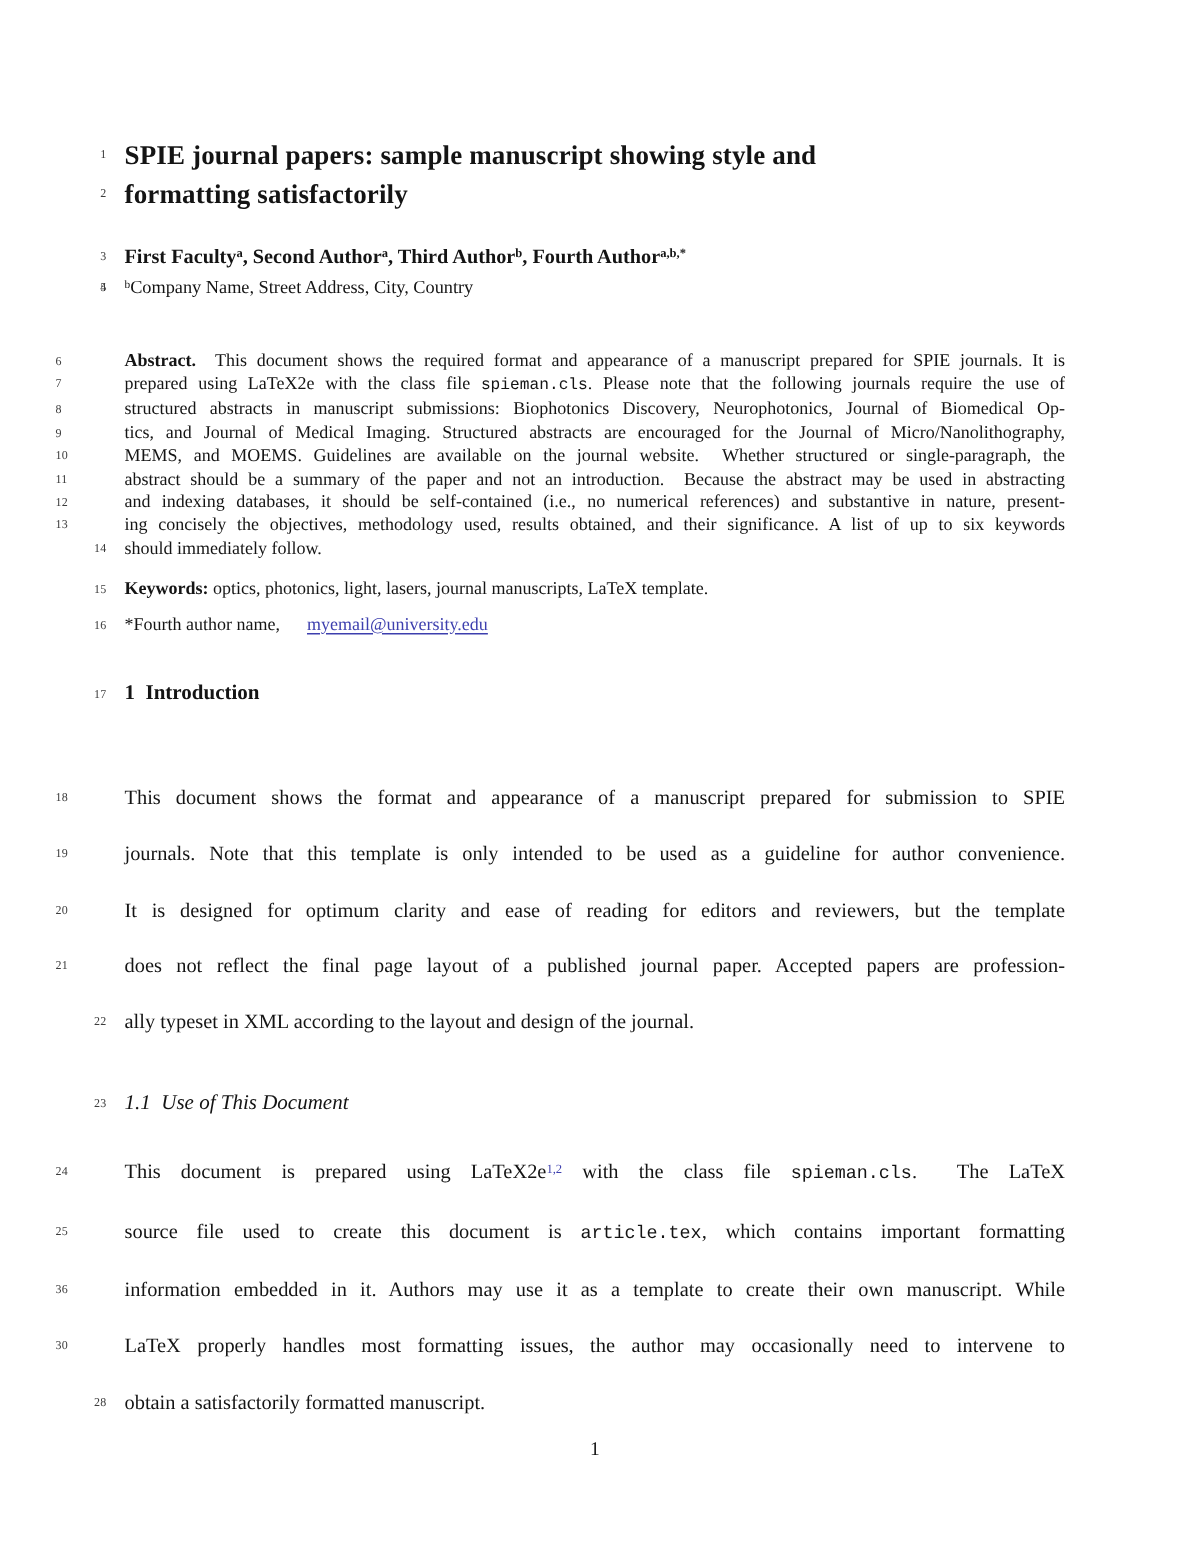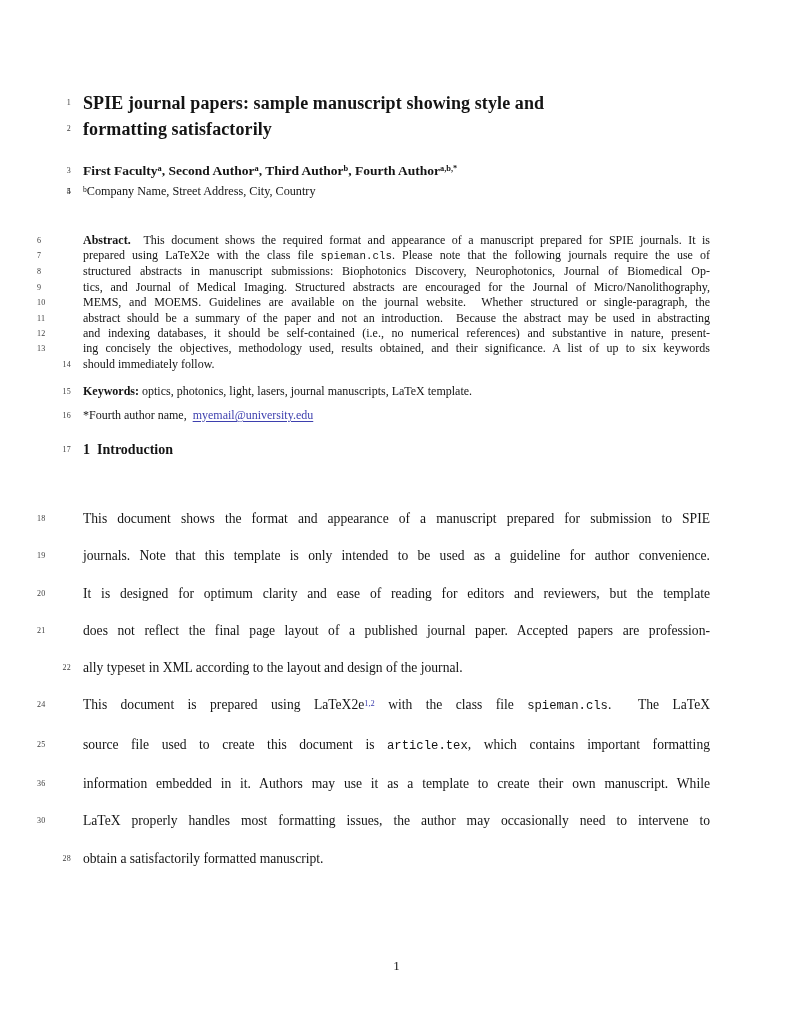--- a/index.html
+++ b/index.html
@@ -35,33 +35,33 @@
     font-style: normal;
   }
   .linetext { }
 
   [data-block="title"]            { font-size: 18px; line-height: 26px; font-weight: bold; letter-spacing: 0.1px; }
   [data-block="authors"]          { margin-top: 20px; font-size: 13.5px; line-height: 18px; }
   [data-block="affiliations"]     { margin-top: 1px; font-size: 12.2px; line-height: 17.5px; }
   [data-block="abstract"]         { margin-top: 31px; font-size: 12px; line-height: 15.4px; }
   [data-block="keywords"]         { margin-top: 12px; font-size: 12px; line-height: 15.4px; }
   [data-block="footnote"]         { margin-top: 8px; font-size: 12px; line-height: 15.4px; }
-  [data-block="section-heading"]  { margin-top: 18px; font-size: 14px; line-height: 18px; font-weight: bold; }
+  [data-block="section-heading"]  { margin-top: 30px; font-size: 14px; line-height: 18px; font-weight: bold; }
   [data-block="subsection-heading"]{ margin-top: 28px; font-size: 14px; line-height: 18px; font-style: italic; }
   [data-block="paragraph"]        { font-size: 13.6px; line-height: 37.3px; }
   [data-block="section-heading"] + [data-block="paragraph"]    { margin-top: 41px; }
   [data-block="subsection-heading"] + [data-block="paragraph"] { margin-top: 17px; }
 
   .s-r    { }
   .s-b    { font-weight: bold; }
   .s-i    { }
   .s-m    { font-family: "Liberation Mono", monospace; font-size: 0.90em; }
   .s-sup  { font-size: 0.62em; position: relative; top: -0.45em; }
   .s-bsup { font-size: 0.62em; position: relative; top: -0.45em; font-weight: bold; }
-  .s-link { color: var(--link, #3d3fae); text-decoration: underline; text-underline-offset: 2px; }
+  .s-link { color: var(--link, #3d3fae); text-decoration: underline; text-underline-offset: 2px; margin-left: 12px; }
   .s-cite { color: var(--link, #3d3fae); font-size: 0.62em; position: relative; top: -0.45em; }
 
   .pageno {
     position: absolute;
     top: 958px;
     left: 83px;
     width: 627px;
     text-align: center;
     font-size: 13px;
     color: #141414;
@@ -103,20 +103,23 @@
       <div class="block" data-block="section-heading">
         <div class="line"><span class="lineno">17</span><span class="linetext"><span class="s-b">1&nbsp;&nbsp;Introduction</span></span></div>
       </div>
       <div class="block" data-block="paragraph">
         <div class="line just"><span class="lineno">18</span><span class="linetext"><span class="s-r">This document shows the format and appearance of a manuscript prepared for submission to SPIE</span></span></div>
         <div class="line just"><span class="lineno">19</span><span class="linetext"><span class="s-r">journals. Note that this template is only intended to be used as a guideline for author convenience.</span></span></div>
         <div class="line just"><span class="lineno">20</span><span class="linetext"><span class="s-r">It is designed for optimum clarity and ease of reading for editors and reviewers, but the template</span></span></div>
         <div class="line just"><span class="lineno">21</span><span class="linetext"><span class="s-r">does not reflect the final page layout of a published journal paper. Accepted papers are profession-</span></span></div>
         <div class="line"><span class="lineno">22</span><span class="linetext"><span class="s-r">ally typeset in XML according to the layout and design of the journal.</span></span></div>
       </div>
+      <div class="block" data-block="subsection-heading">
+        <div class="line"><span class="lineno">23</span><span class="linetext"><span class="s-i">1.1&nbsp;&nbsp;Use of This Document</span></span></div>
+      </div>
       <div class="block" data-block="paragraph">
         <div class="line just"><span class="lineno">24</span><span class="linetext"><span class="s-r">This document is prepared using LaTeX2e</span><span class="s-cite">1,2</span><span class="s-r"> with the class file </span><span class="s-m">spieman.cls</span><span class="s-r">.&nbsp; The LaTeX</span></span></div>
         <div class="line just"><span class="lineno">25</span><span class="linetext"><span class="s-r">source file used to create this document is </span><span class="s-m">article.tex</span><span class="s-r">, which contains important formatting</span></span></div>
         <div class="line just"><span class="lineno">36</span><span class="linetext"><span class="s-r">information embedded in it. Authors may use it as a template to create their own manuscript. While</span></span></div>
         <div class="line just"><span class="lineno">30</span><span class="linetext"><span class="s-r">LaTeX properly handles most formatting issues, the author may occasionally need to intervene to</span></span></div>
         <div class="line"><span class="lineno">28</span><span class="linetext"><span class="s-r">obtain a satisfactorily formatted manuscript.</span></span></div>
       </div>
     </div>
   <div class="pageno">1</div>
 </div>

